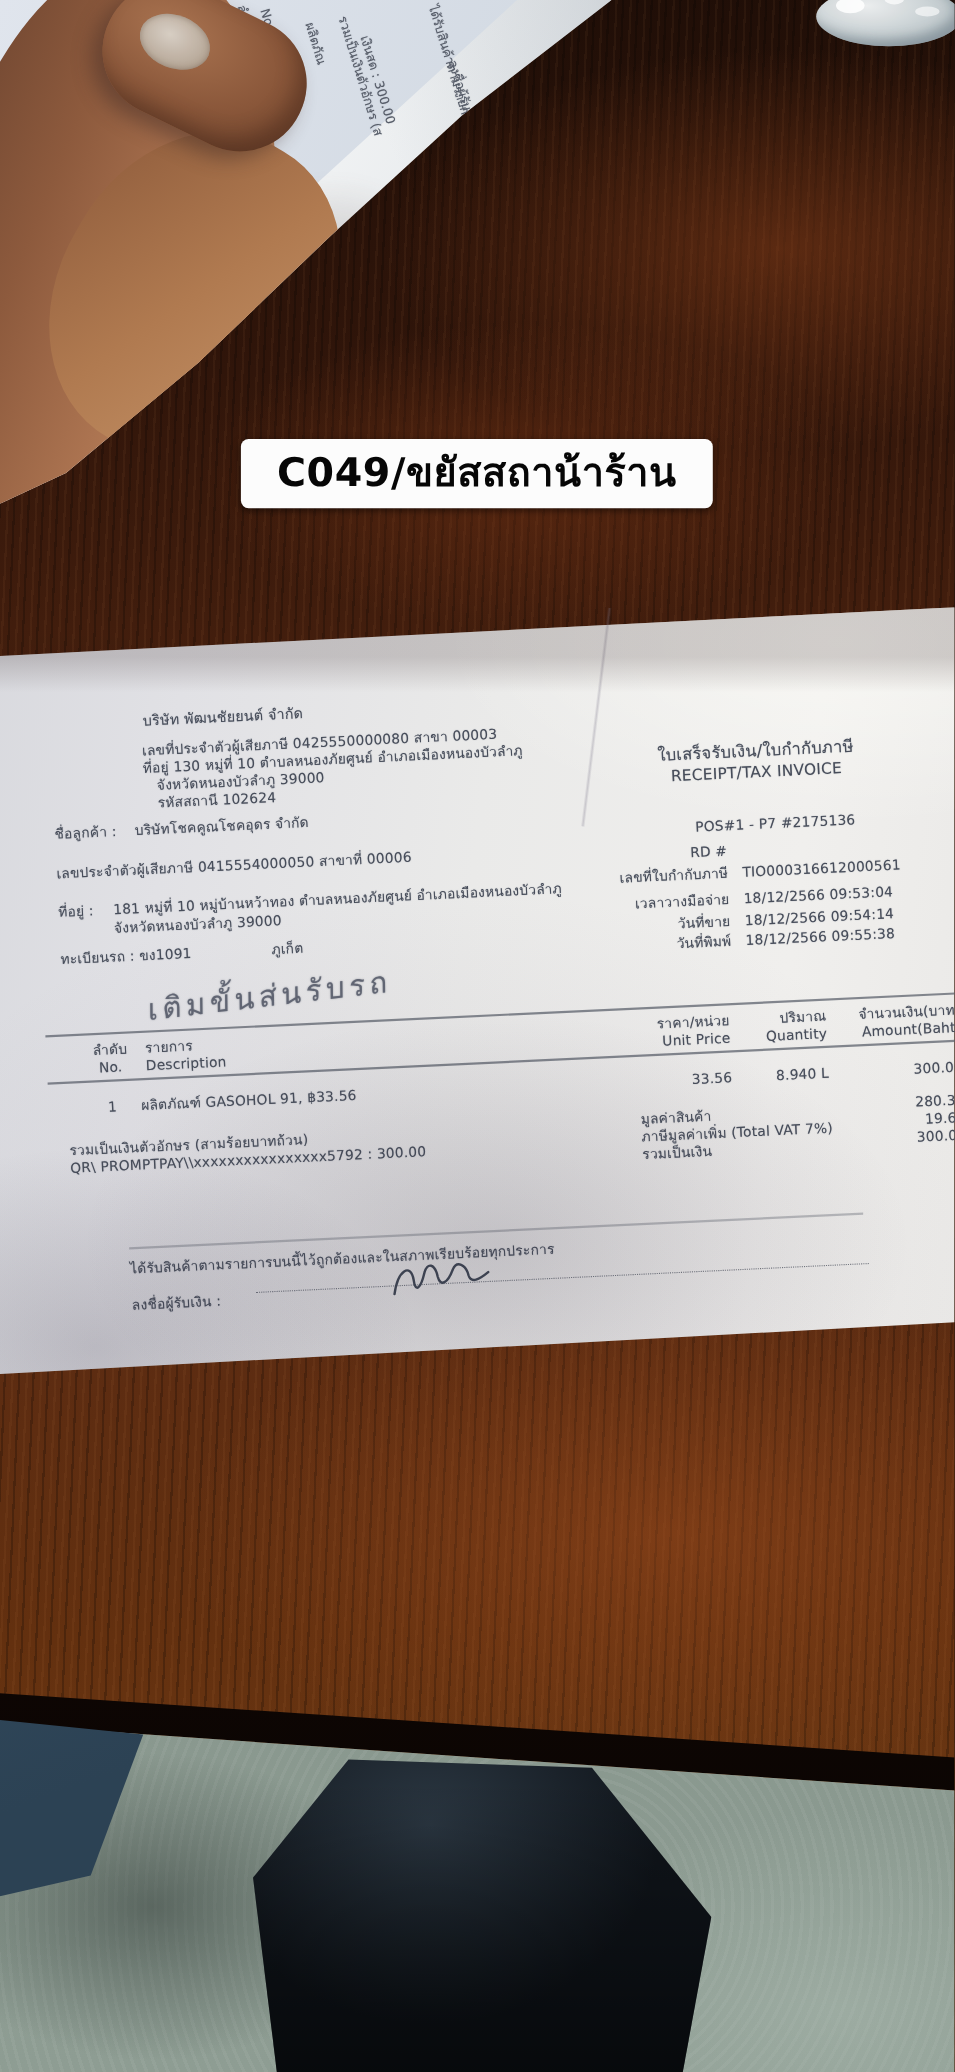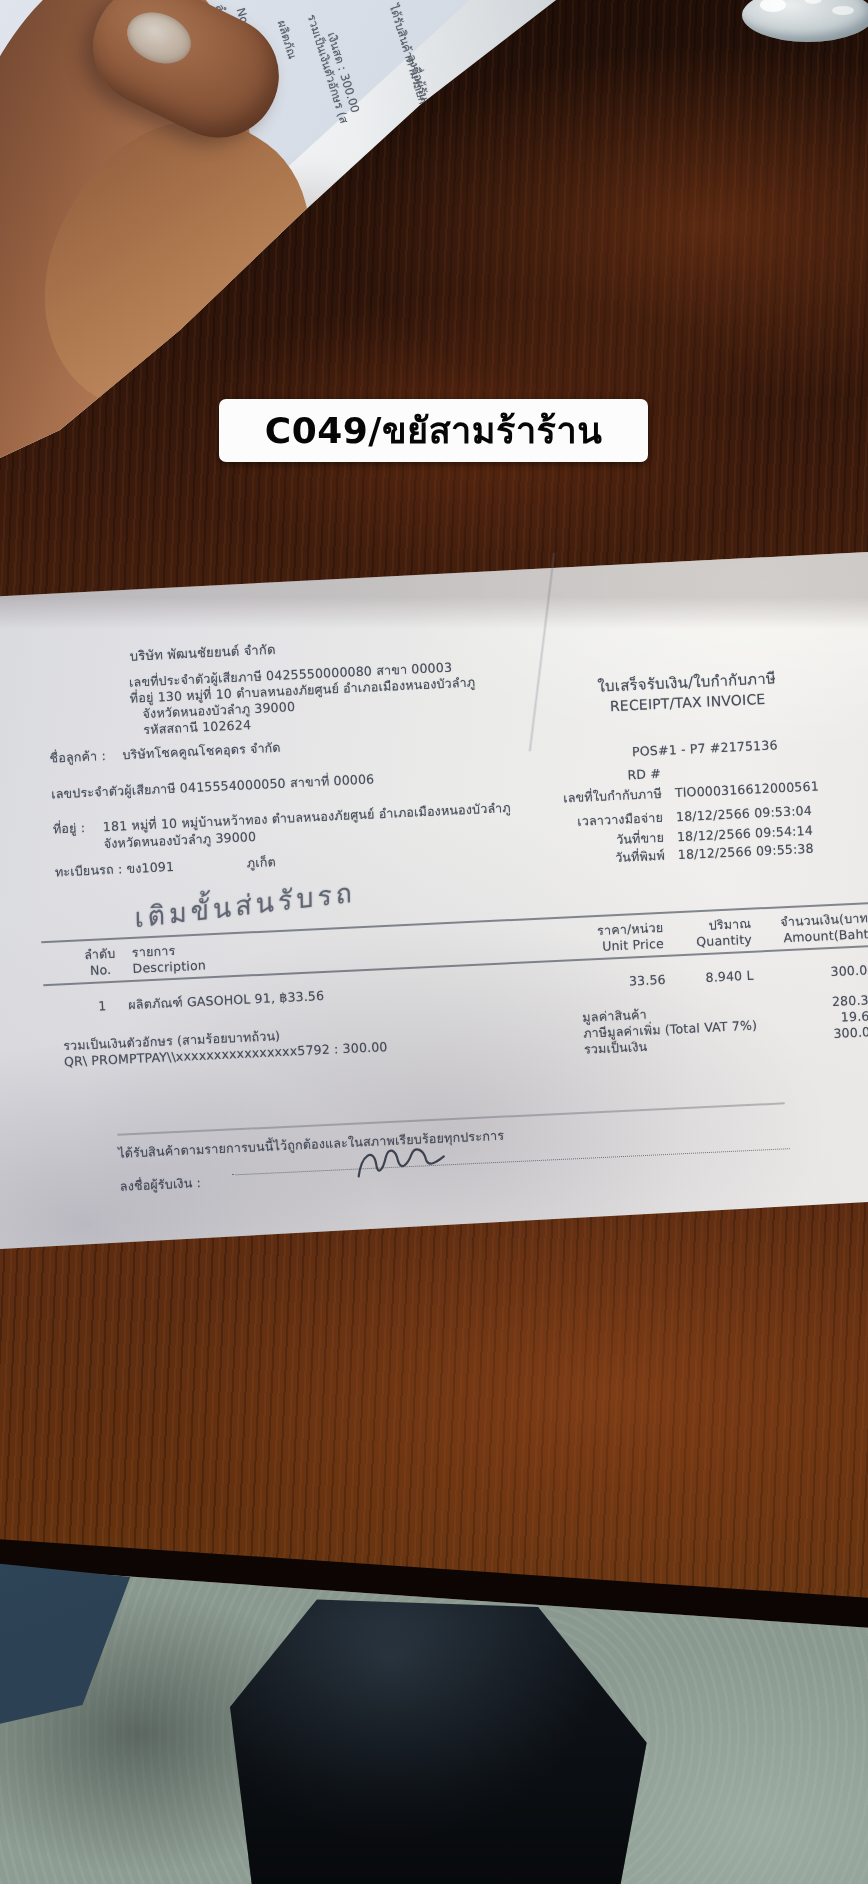--- a/index.html
+++ b/index.html
@@ -213,16 +213,16 @@
   </div>
 
   <div class="bottle">
     <div class="body"></div>
     <div class="glint" style="left:18px;top:10px;width:26px;height:14px;"></div>
     <div class="glint" style="left:62px;top:6px;width:18px;height:10px;opacity:.8;"></div>
     <div class="glint" style="left:90px;top:18px;width:22px;height:9px;opacity:.7;"></div>
   </div>
 
   <div class="chip">
-    <span class="chip-text">C049/ขยัสามร้าร้าน</span>
+    <span class="chip-text">C049/ขยัสสถาน้าร้าน</span>
   </div>
 
 </div>
 
 </body></html>

